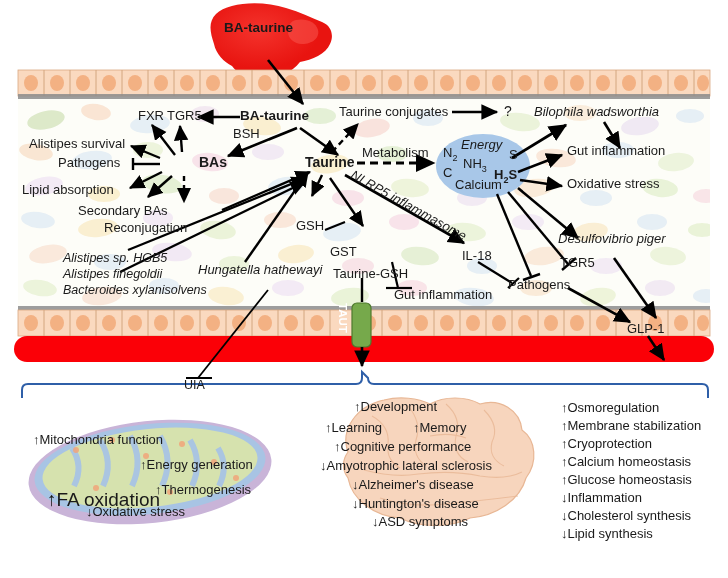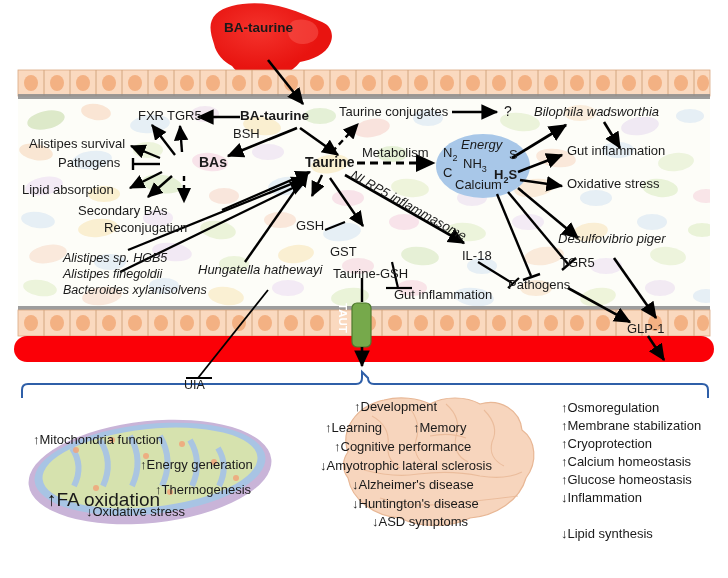--- a/index.html
+++ b/index.html
@@ -456,17 +456,20 @@
   </div>
   <div class="lbl" style="left:561px;top:455px;font-size:13px;">
     <span>↑</span><span>Calcium homeostasis</span>
   </div>
   <div class="lbl" style="left:561px;top:473px;font-size:13px;">
     <span>↑</span><span>Glucose homeostasis</span>
   </div>
   <div class="lbl" style="left:561px;top:491px;font-size:13px;">
     <span>↓</span><span>Inflammation</span>
   </div>
+  <div class="lbl" style="left:561px;top:509px;font-size:13px;">
+    <span>↓</span><span>Cholesterol synthesis</span>
+  </div>
   <div class="lbl" style="left:561px;top:527px;font-size:13px;">
     <span>↓</span><span>Lipid synthesis</span>
   </div>
 
 </div>
 
 </body></html>

